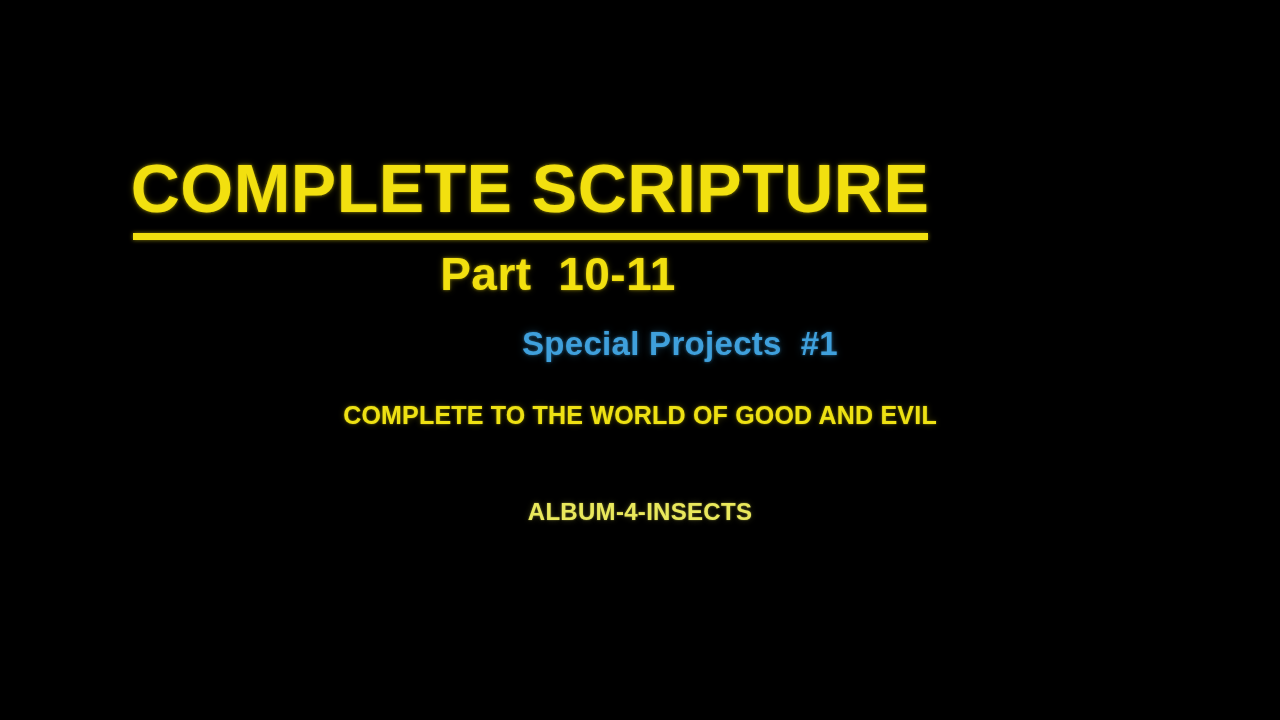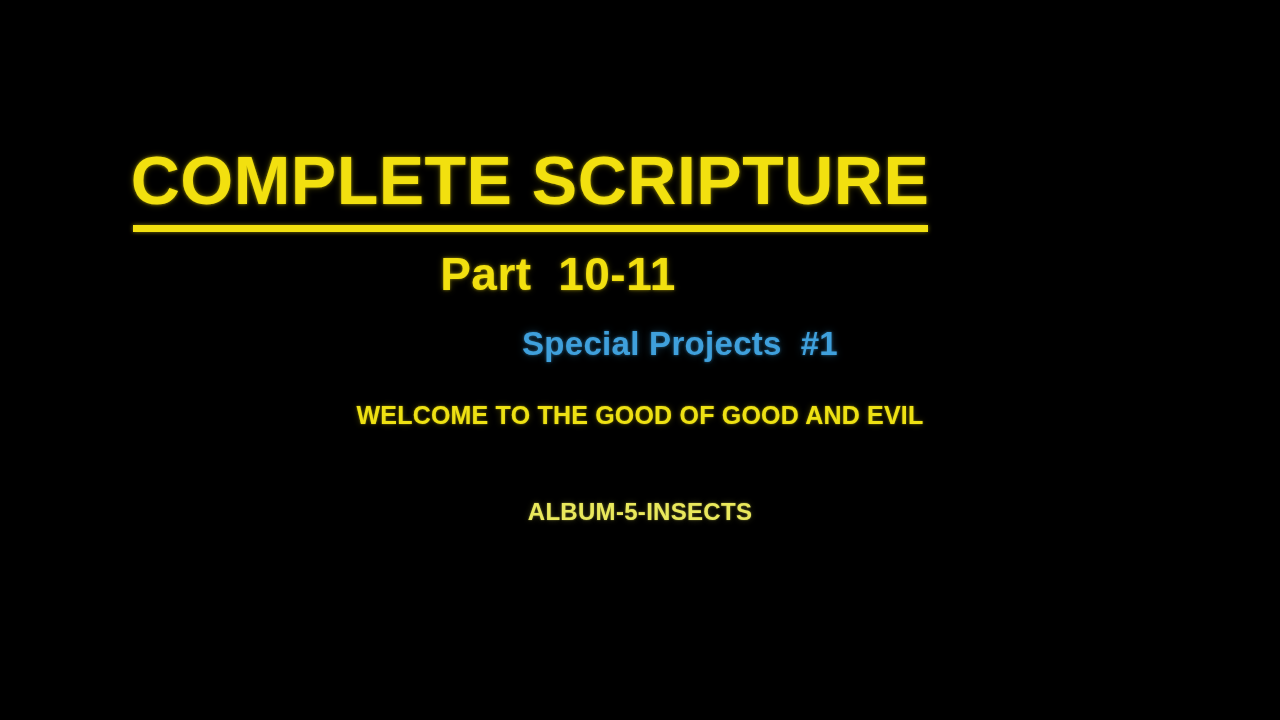--- a/index.html
+++ b/index.html
@@ -18,21 +18,21 @@
   .slide {
     position: relative;
     width: 1280px;
     height: 720px;
     background: #000000;
   }
 
   
   .title-wrap {
     position: absolute;
-    top: 143px;
+    top: 151px;
     left: 0;
     width: 1060px;
     text-align: center;
   }
 
   .main-title {
     display: inline-block;
     font-family: "Liberation Sans", sans-serif;
     font-weight: bold;
     font-size: 68px;
@@ -145,19 +145,19 @@
 
   <div class="title-wrap">
     <div class="main-title">COMPLETE SCRIPTURE</div>
     <div class="title-underline"></div>
   </div>
 
   <div class="part-line">Part  10-11</div>
 
   <div class="special-line">Special Projects  #1</div>
 
-  <div class="body-line welcome-line">WELCOME TO THE GOOD OF GOOD AND EVIL</div>
+  <div class="body-line welcome-line">COMPLETE TO THE WORLD OF GOOD AND EVIL</div>
 
 
-  <div class="body-line album5-line">ALBUM-5-INSECTS</div>
+  <div class="body-line album5-line">ALBUM-4-INSECTS</div>
 
 
 </div>
 
 </body></html>

